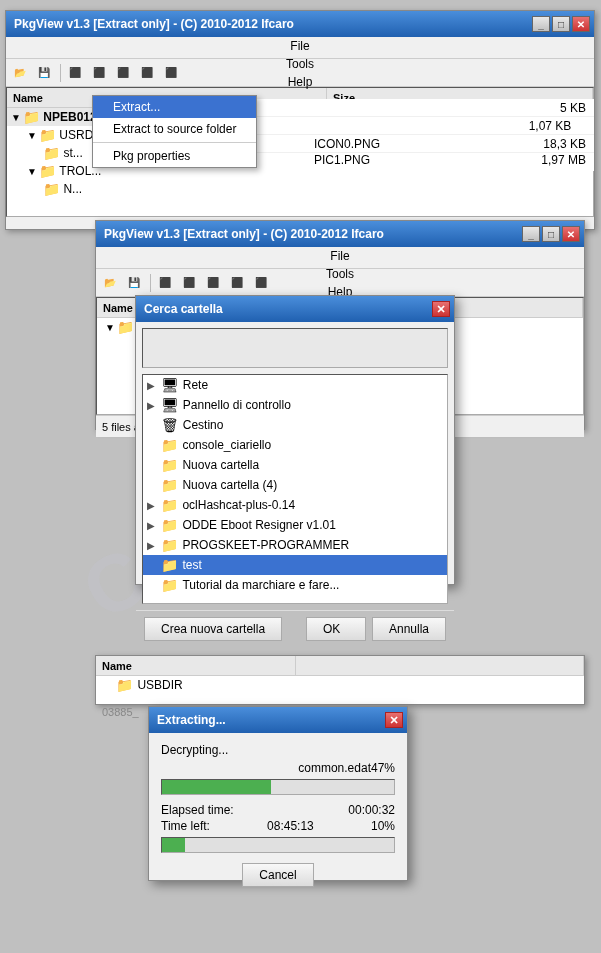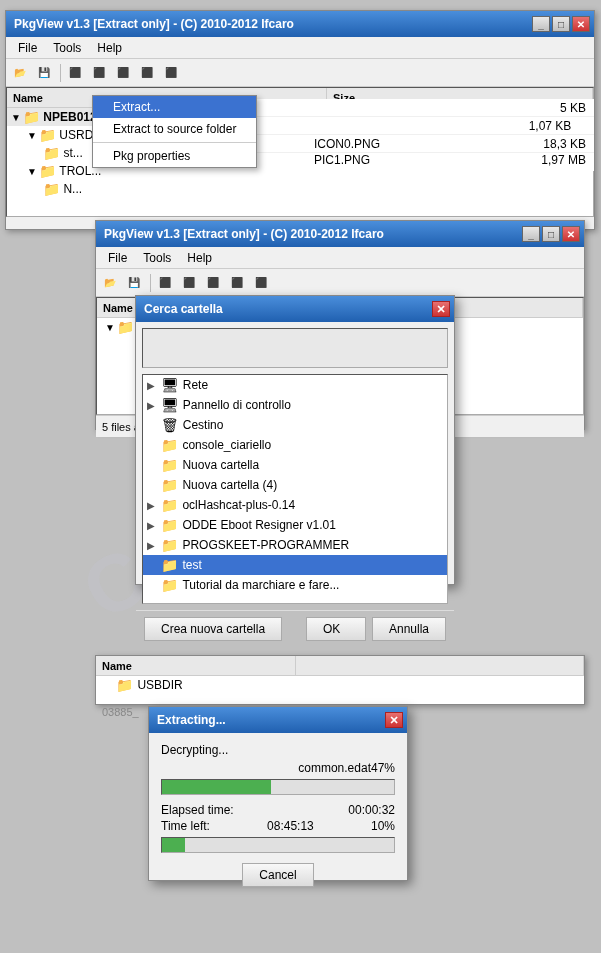--- a/index.html
+++ b/index.html
@@ -76,20 +76,21 @@
     .titlebar-btn.close { background: linear-gradient(to bottom, #e87070, #cc3333); color: white; }
 
     
     .menubar {
       height: 22px;
       background: #f0f0f0;
       display: flex;
       align-items: center;
       border-bottom: 1px solid #ccc;
       padding: 0 4px;
+      flex-direction: column;
     }
     .menu-item {
       padding: 2px 8px;
       cursor: pointer;
       height: 20px;
       display: flex;
       align-items: center;
     }
 
     

